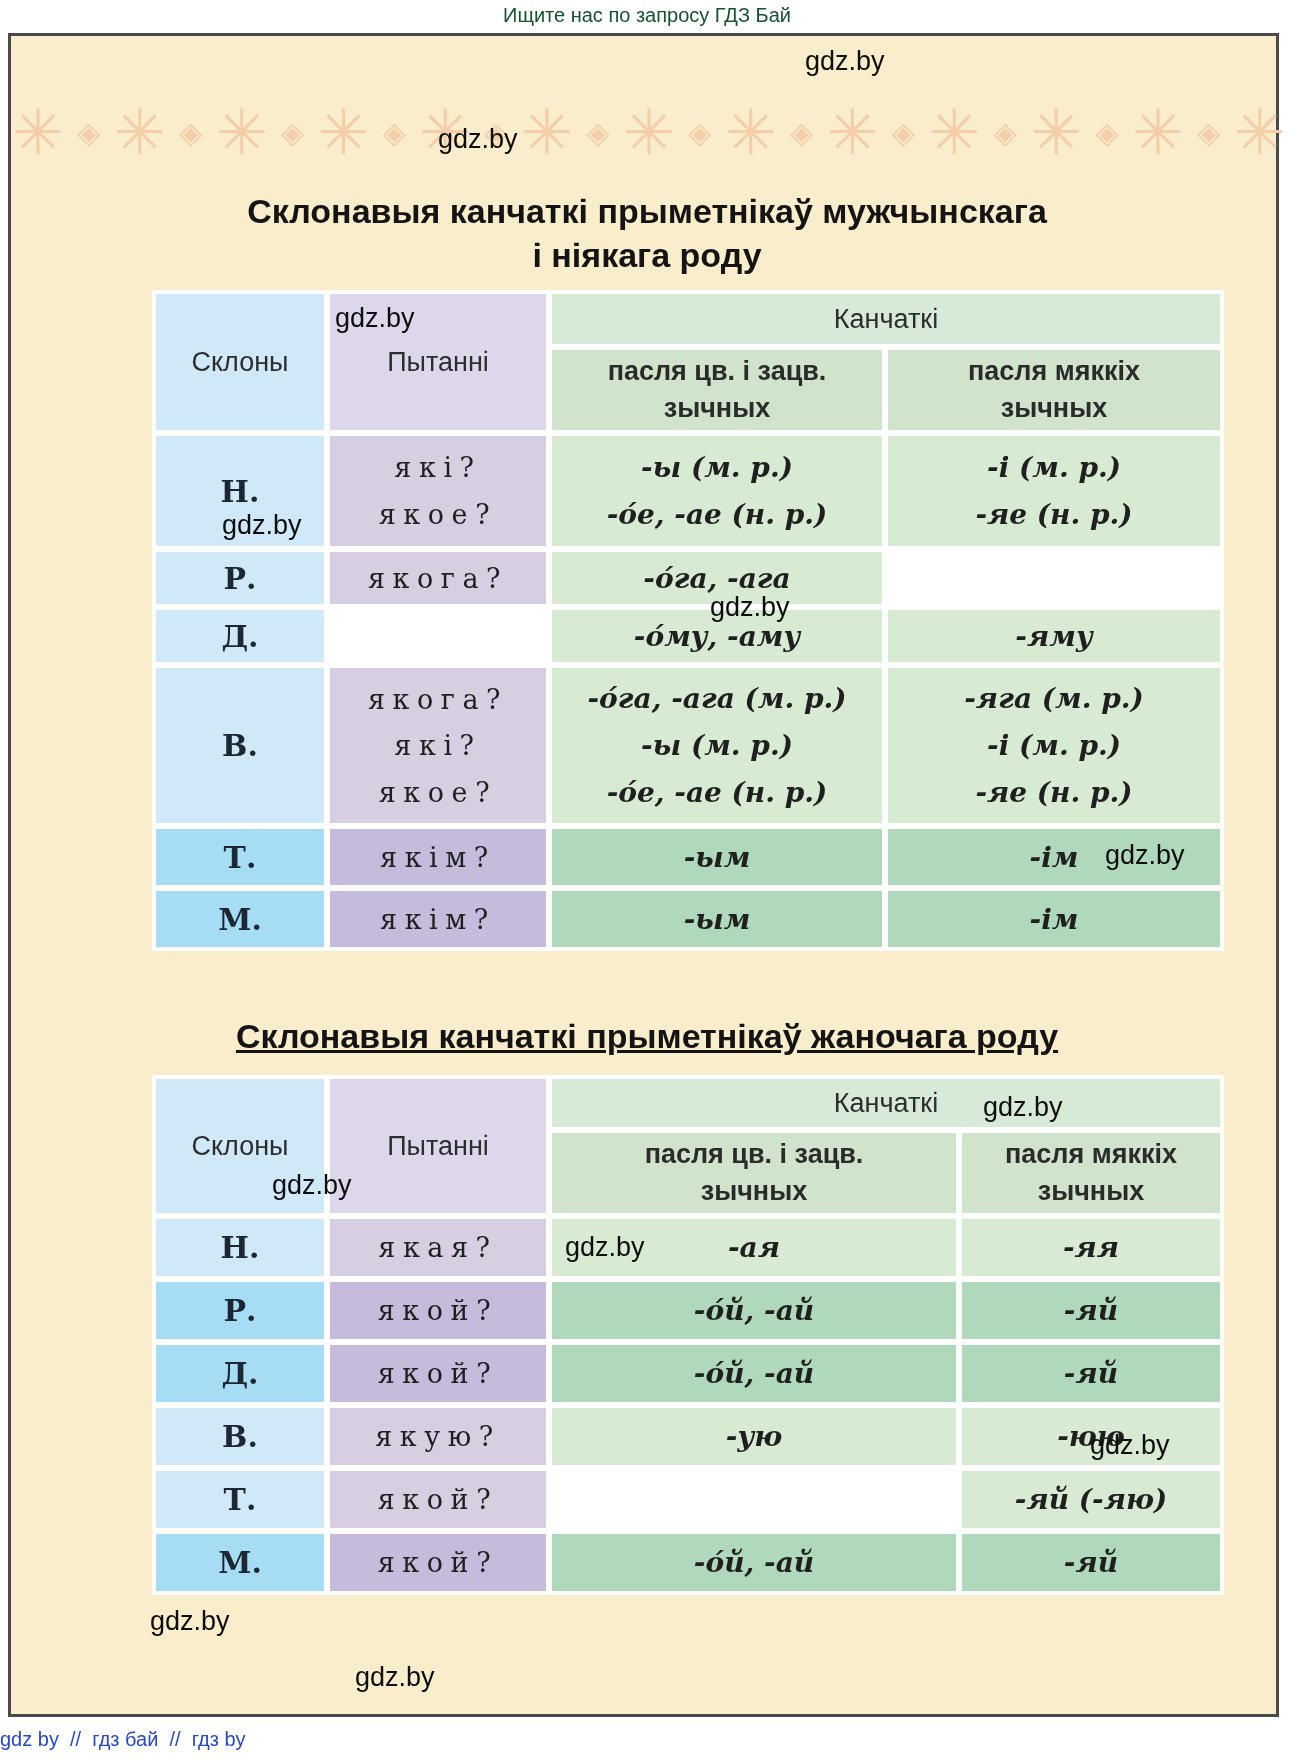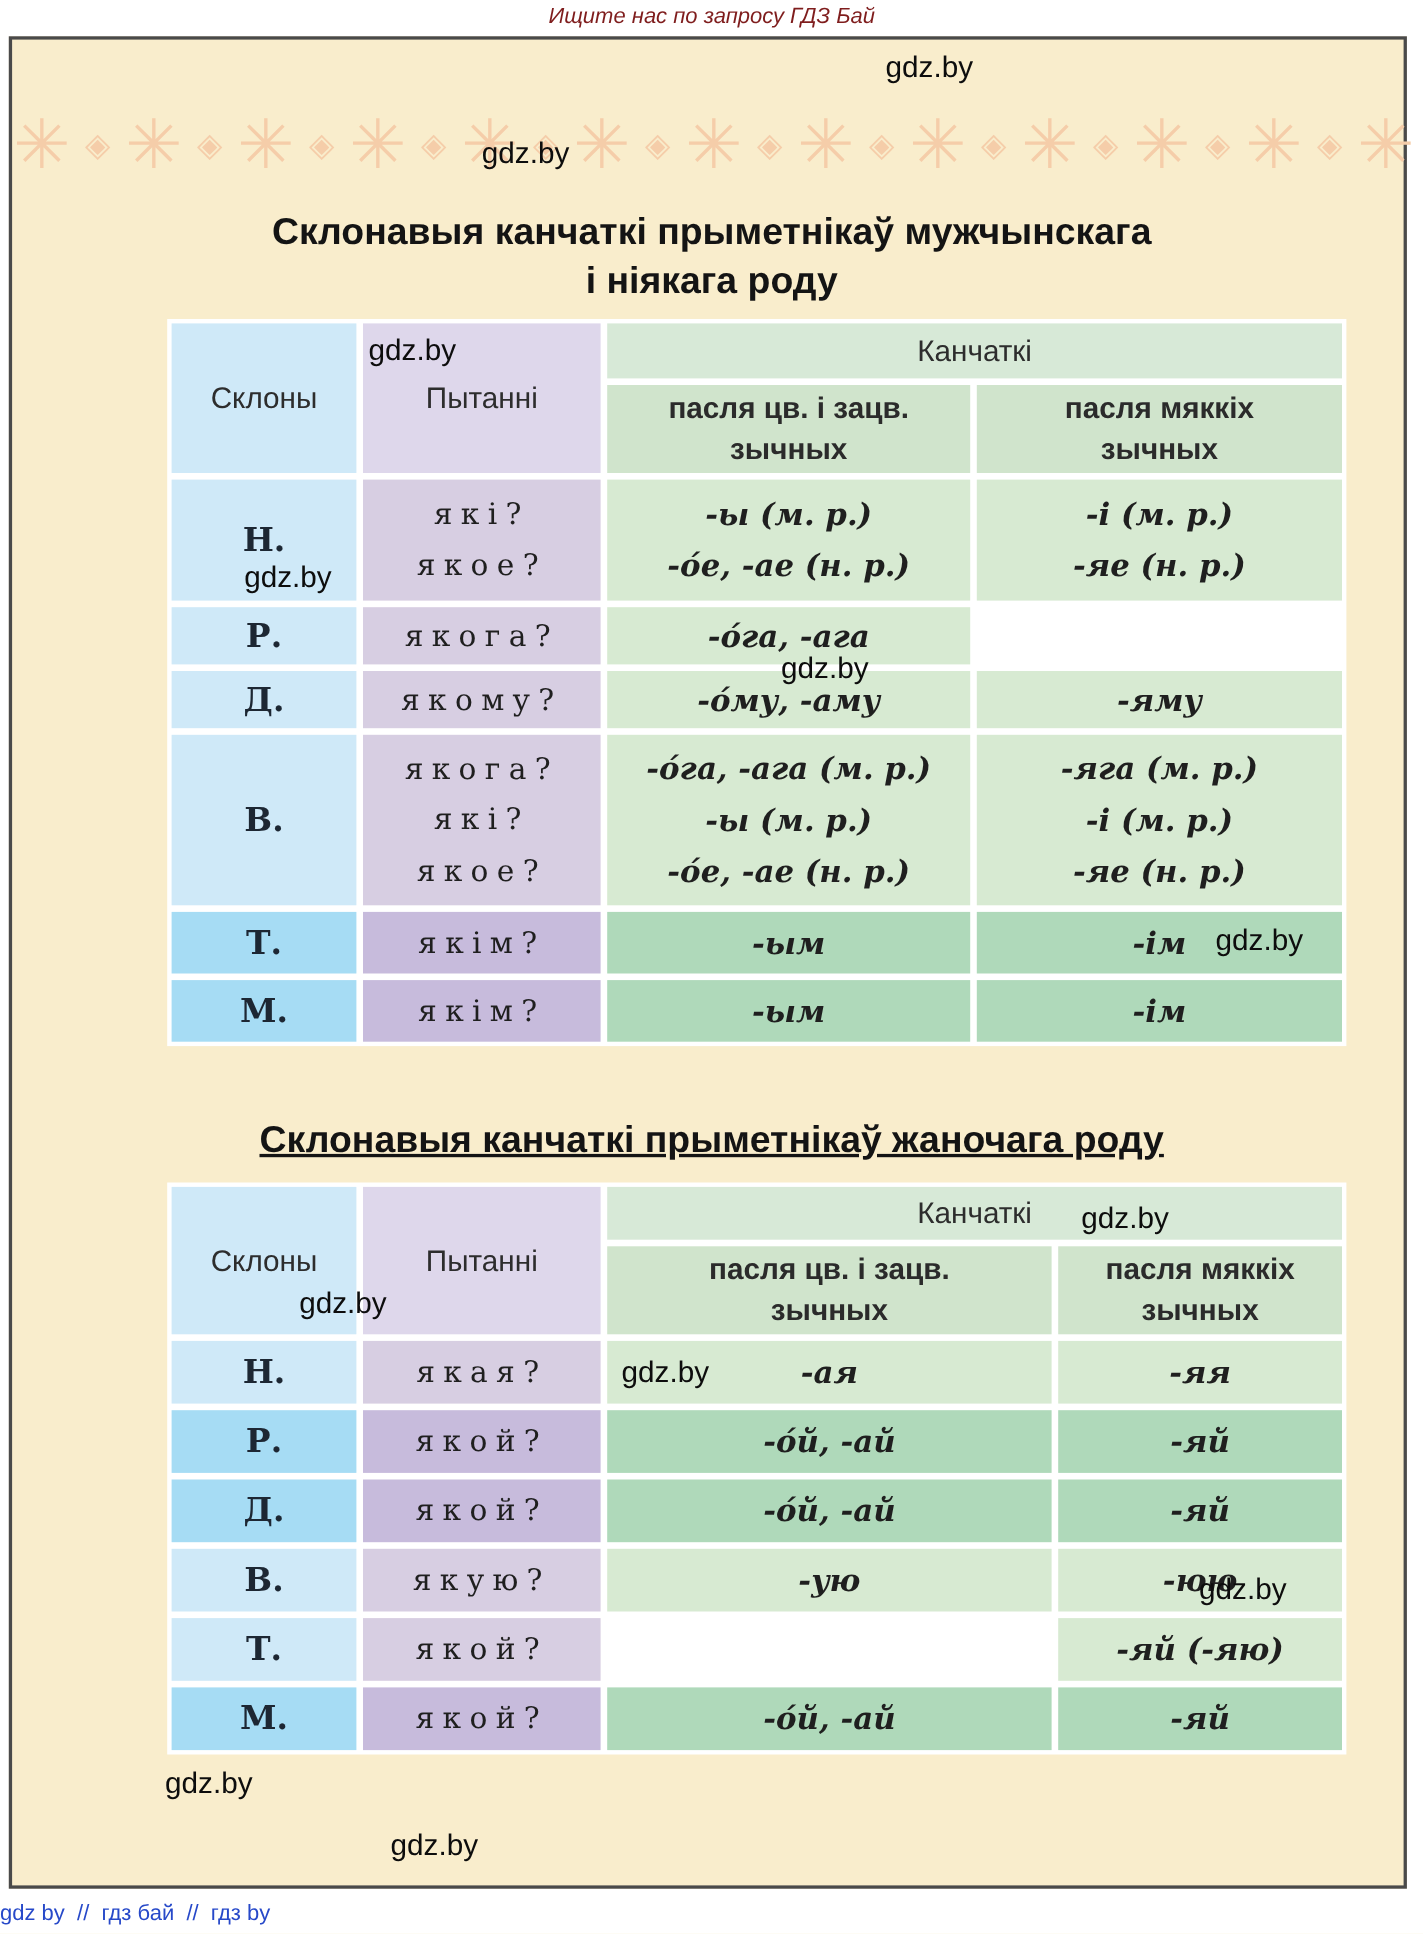--- a/index.html
+++ b/index.html
@@ -49,21 +49,21 @@
     position:absolute;font-size:27px;color:#0d0d0d;white-space:nowrap;z-index:50;
   }
   .footer{
     position:absolute;left:0;top:1728px;width:100%;
     font-size:20px;color:#2749c9;white-space:pre;
   }
 </style>
 </head>
 <body>
 
-<div class="top-bar" style="color: #7f1d1d; font-style: italic;">Ищите нас по запросу ГДЗ Бай</div>
+<div class="top-bar" style="color: #14532d;">Ищите нас по запросу ГДЗ Бай</div>
 
 <div class="page" style="background: rgb(249, 237, 204); border-color: rgb(74, 74, 74);"></div>
 
 <div class="ornament" id="ornament">
     <span class="star" style="color: rgb(245, 205, 169);">✳</span>
     <span class="dia" style="color: rgb(245, 205, 169);">◈</span>
     <span class="star" style="color: rgb(245, 205, 169);">✳</span>
     <span class="dia" style="color: rgb(245, 205, 169);">◈</span>
     <span class="star" style="color: rgb(245, 205, 169);">✳</span>
     <span class="dia" style="color: rgb(245, 205, 169);">◈</span>
@@ -130,23 +130,20 @@
       <div>Р.</div>
     </div>
     <div class="cell question-cell" style="background: rgb(215, 206, 226); grid-area: 4 / 2;">
       <div>якога?</div>
     </div>
     <div class="cell ending-cell" style="background: rgb(215, 234, 210); grid-area: 4 / 3;">
       <div>-о́га, -ага</div>
     </div>
     <div class="cell case-cell" style="background: rgb(207, 233, 248); grid-area: 5 / 1;">
       <div>Д.</div>
-    </div>
-    <div class="cell question-cell" style="background: rgb(215, 206, 226); grid-area: 5 / 2;">
-      <div>якому?</div>
     </div>
     <div class="cell ending-cell" style="background: rgb(215, 234, 210); grid-area: 5 / 3;">
       <div>-о́му, -аму</div>
     </div>
     <div class="cell ending-cell" style="background: rgb(215, 234, 210); grid-area: 5 / 4;">
       <div>-яму</div>
     </div>
     <div class="cell case-cell" style="background: rgb(207, 233, 248); grid-area: 6 / 1;">
       <div>В.</div>
     </div>

